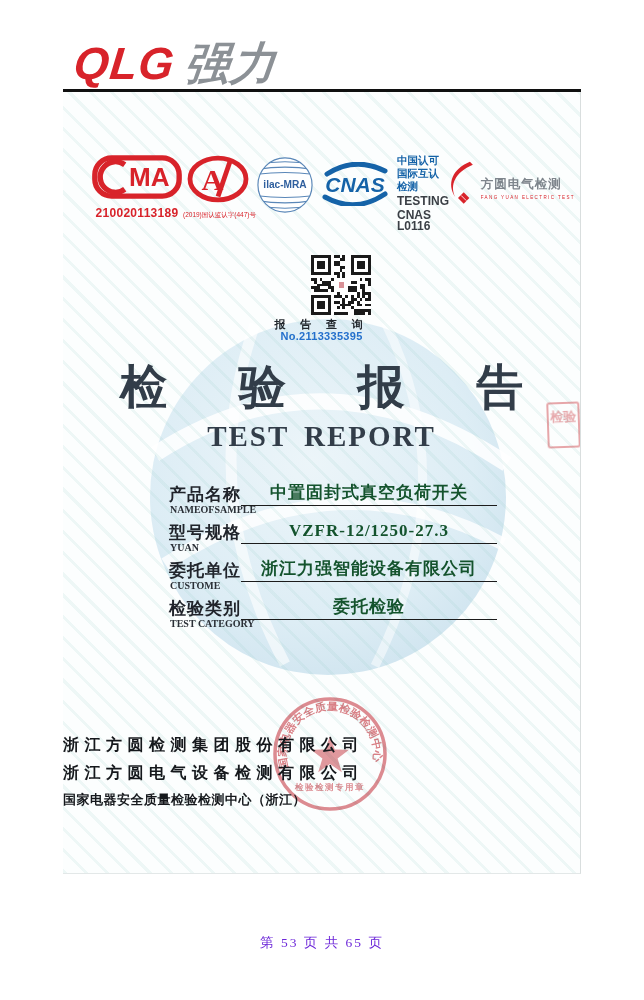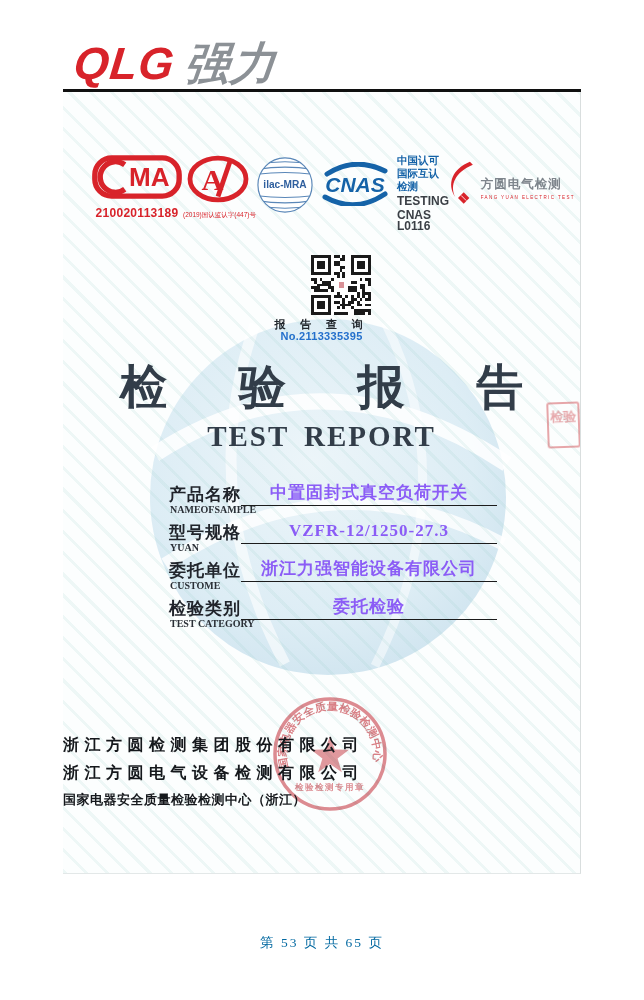--- a/index.html
+++ b/index.html
@@ -62,39 +62,39 @@
       color:#323d49; letter-spacing:2px; word-spacing:6px; }
 
   
   #fields { left:106px; top:386px; width:328px; }
   .field { display:flex; align-items:flex-end; margin-bottom:10px; height:28px; }
   .flabel-wrap { position:relative; flex:0 0 auto; }
   .flabel { font-size:17px; font-weight:600; color:#20242b; letter-spacing:1px; white-space:nowrap; }
   .fsub { position:absolute; left:1px; top:21px; font-size:10px; font-weight:bold;
       color:#2a2f36; letter-spacing:0; white-space:nowrap; }
   .fline { flex:1 1 auto; border-bottom:1.6px solid #1c1c1c; text-align:center;
-      font-size:17px; font-weight:600; color:#8b5cf6; letter-spacing:1px;
+      font-size:17px; font-weight:600; color:#14532d; letter-spacing:1px;
       padding-bottom:0px; line-height:24px; white-space:nowrap; }
 
   
   #stamp { left:205px; top:600px; width:124px; height:124px; mix-blend-mode:multiply; opacity:0.9; }
   #companies { left:0; right:0; top:639px; 
       font-family:"Liberation Sans","DejaVu Sans",sans-serif; color:#15181c; }
   #companies .c1,#companies .c2 { font-size:16px; font-weight:bold; letter-spacing:5.5px; line-height:27.5px; }
   #companies .c3 { font-size:13px; font-weight:bold; letter-spacing:0.5px; line-height:27.5px; }
 
   
   #side-seal { left:484px; top:310px; width:33px; height:46px;
       border:2px solid rgba(205,60,66,0.45); border-radius:3px; transform:rotate(-2deg);
       color:rgba(200,50,58,0.42); font-size:13px; font-weight:bold; text-align:center;
       line-height:20px; filter:blur(0.4px); padding-top:3px; }
 
   
   #footer { left:0; right:0; top:934px; text-align:center; font-size:13.5px;
-      color:#0369a1; letter-spacing:2px; }
+      color:#6d28d9; letter-spacing:2px; }
 </style>
 </head>
 <body>
 
 <div id="brand" class="abs">
   <span class="qlg">QLG</span><span class="qiangli">强力</span>
 </div>
 <div id="rule" class="abs"></div>
 
 <div id="page" class="abs">

